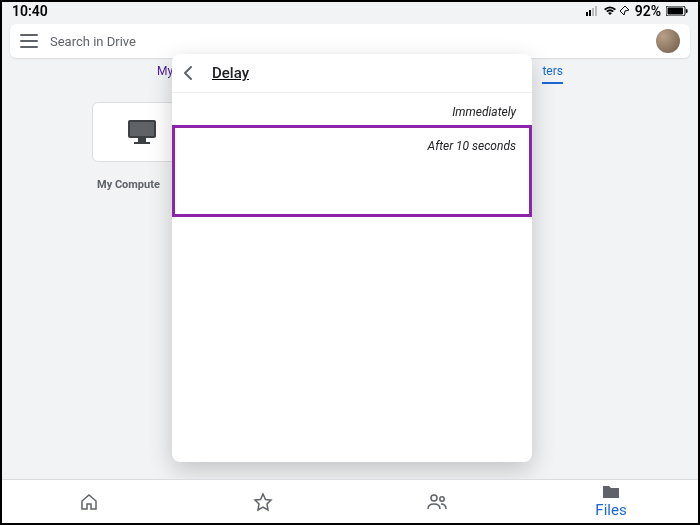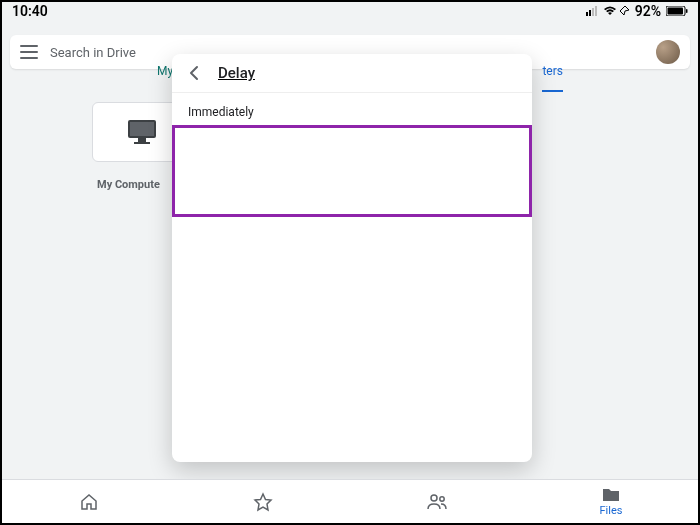--- a/index.html
+++ b/index.html
@@ -23,41 +23,41 @@
       font-weight: 600;
       color: #000;
     }
     .status-right { display: flex; align-items: center; gap: 3px; }
     .status-right svg { display: block; }
     .battery-pct { margin: 0 2px; }
     
     .search-header {
       height: 34px;
       background: #fff;
-      margin: 15px 8px 6px 8px;
+      margin: 4px 8px 6px 8px;
       border-radius: 6px;
       display: flex;
       align-items: center;
       padding: 0 10px;
       gap: 12px;
       box-shadow: 0 1px 2px rgba(0,0,0,0.1);
     }
     .hamburger { width: 18px; height: 14px; display: flex; flex-direction: column; justify-content: space-between; }
     .hamburger div { height: 2px; background: #5f6368; border-radius: 1px; }
     .search-placeholder { color: #5f6368; font-size: 13px; flex: 1; }
     .avatar { width: 24px; height: 24px; border-radius: 50%; background: radial-gradient(circle at 30% 30%, #b8a088, #6d5a47); }
-    .tab-left { position: absolute; left: 155px; top: 62px; font-size: 12px; color: #0f766e; }
+    .tab-left { position: absolute; left: 155px; top: 62px; font-size: 12px; color: #4c1d95; }
     .tab-right {
       position: absolute;
       right: 135px;
       top: 62px;
       font-size: 12px;
       color: #1967d2;
       border-bottom: 2px solid #1967d2;
-      padding-bottom: 12px;
+      padding-bottom: 4px;
     }
     
     .folder-card {
       position: absolute;
       left: 90px;
       top: 100px;
       width: 100px;
       height: 60px;
       border: 1px solid #dadce0;
       border-radius: 6px;
@@ -83,37 +83,38 @@
       height: 408px;
       background: #fff;
       border-radius: 8px;
       box-shadow: 0 8px 24px rgba(0,0,0,0.2);
       display: flex;
       flex-direction: column;
     }
     .modal-header {
       display: flex;
       align-items: center;
-      padding: 10px 14px;
+      padding: 10px 8px;
       gap: 16px;
       border-bottom: 1px solid #eee;
       text-decoration: underline;
     }
     .modal-title { font-size: 15px; font-weight: 500; color: #202124; }
     .back-btn { width: 16px; height: 16px; }
     .options {
       padding: 2px 0 0 0;
     }
     .option {
       padding: 10px 16px;
       font-size: 12px;
       color: #202124;
       display: flex;
       align-items: center;
-      justify-content: flex-start;
+      justify-content: flex-end;
+      font-style: italic;
     }
     .check { color: #1a73e8; font-size: 16px; font-weight: bold; margin-right: 4px; }
     
     .highlight-box {
       position: absolute;
       left: 170px;
       top: 123px;
       width: 360px;
       height: 92px;
       border: 3px solid #8e24aa;
@@ -132,21 +133,21 @@
     }
     .nav-item {
       flex: 1;
       display: flex;
       flex-direction: column;
       align-items: center;
       justify-content: center;
       gap: 1px;
     }
     .nav-item svg { display: block; }
-    .nav-label { font-size: 11px; color: #5f6368; }
+    .nav-label { font-size: 15px; color: #5f6368; }
     .nav-item.active .nav-label { color: #1967d2; }
   </style>
 </head>
 <body>
 
 <div class="status-bar">
   <span>10:40</span>
   <div class="status-right">
     <svg width="14" height="10" viewBox="0 0 14 10">
         <rect x="0" y="6" width="2" height="4" fill="#000"></rect>
@@ -196,20 +197,23 @@
   <div class="modal-header">
     <svg class="back-btn" width="16" height="16" viewBox="0 0 16 16">
         <path d="M11 2 L5 8 L11 14" fill="none" stroke="#5f6368" stroke-width="2" stroke-linecap="round" stroke-linejoin="round"></path>
       </svg>
     <span class="modal-title">Delay</span>
   </div>
   <div class="options">
     <div class="option">
       <span>Immediately</span>
     </div>
+    <div class="option">
+      <span>After 10 seconds</span>
+    </div>
   </div>
 </div>
 
 <div class="highlight-box"></div>
 
 <div class="bottom-nav">
   <div class="nav-item">
     <svg width="20" height="20" viewBox="0 0 20 20">
         <path d="M3 9 L10 3 L17 9 L17 17 L12 17 L12 12 L8 12 L8 17 L3 17 Z" fill="none" stroke="#5f6368" stroke-width="1.5"></path>
       </svg>

